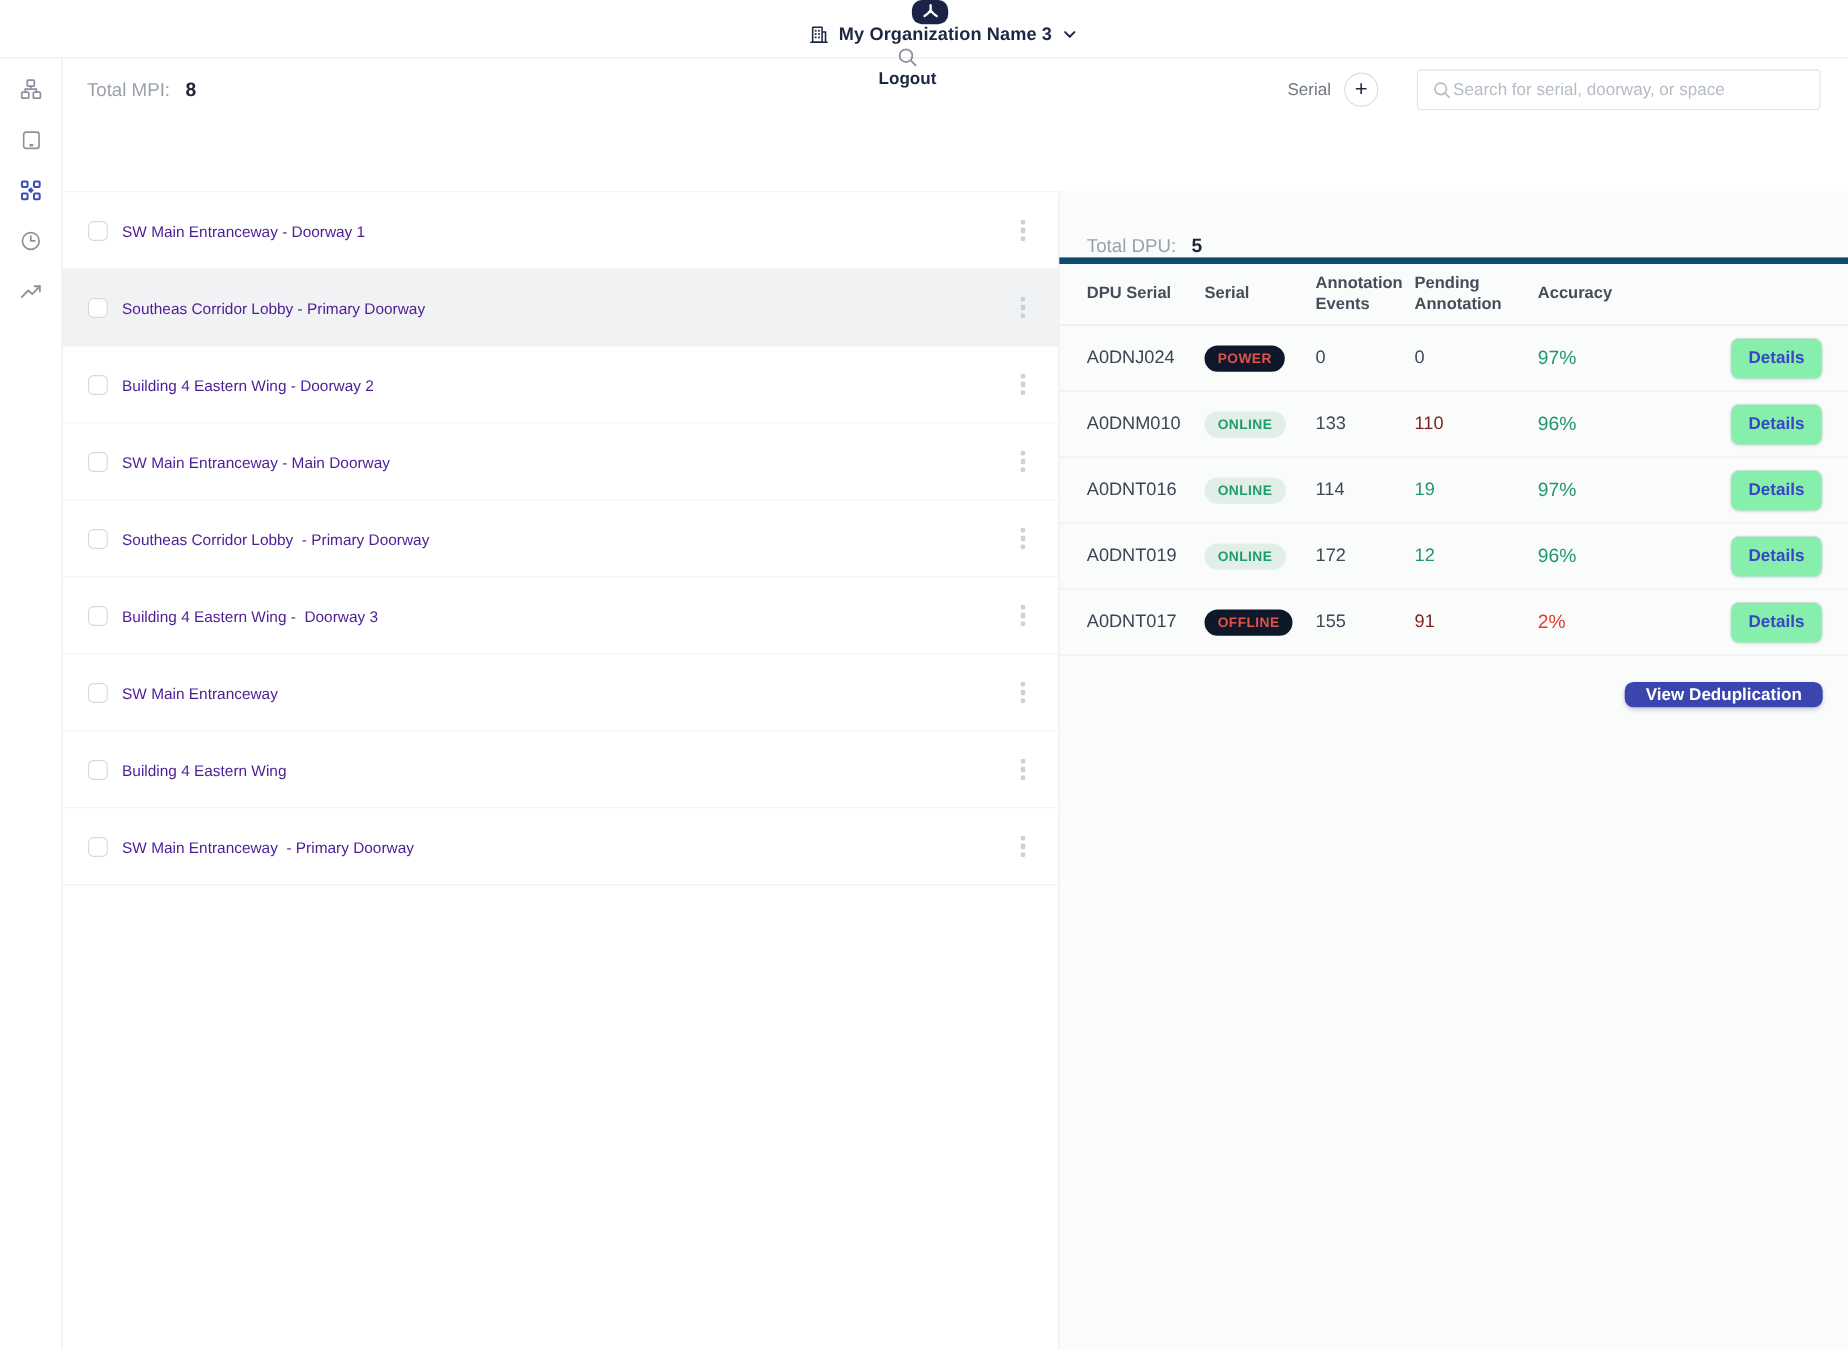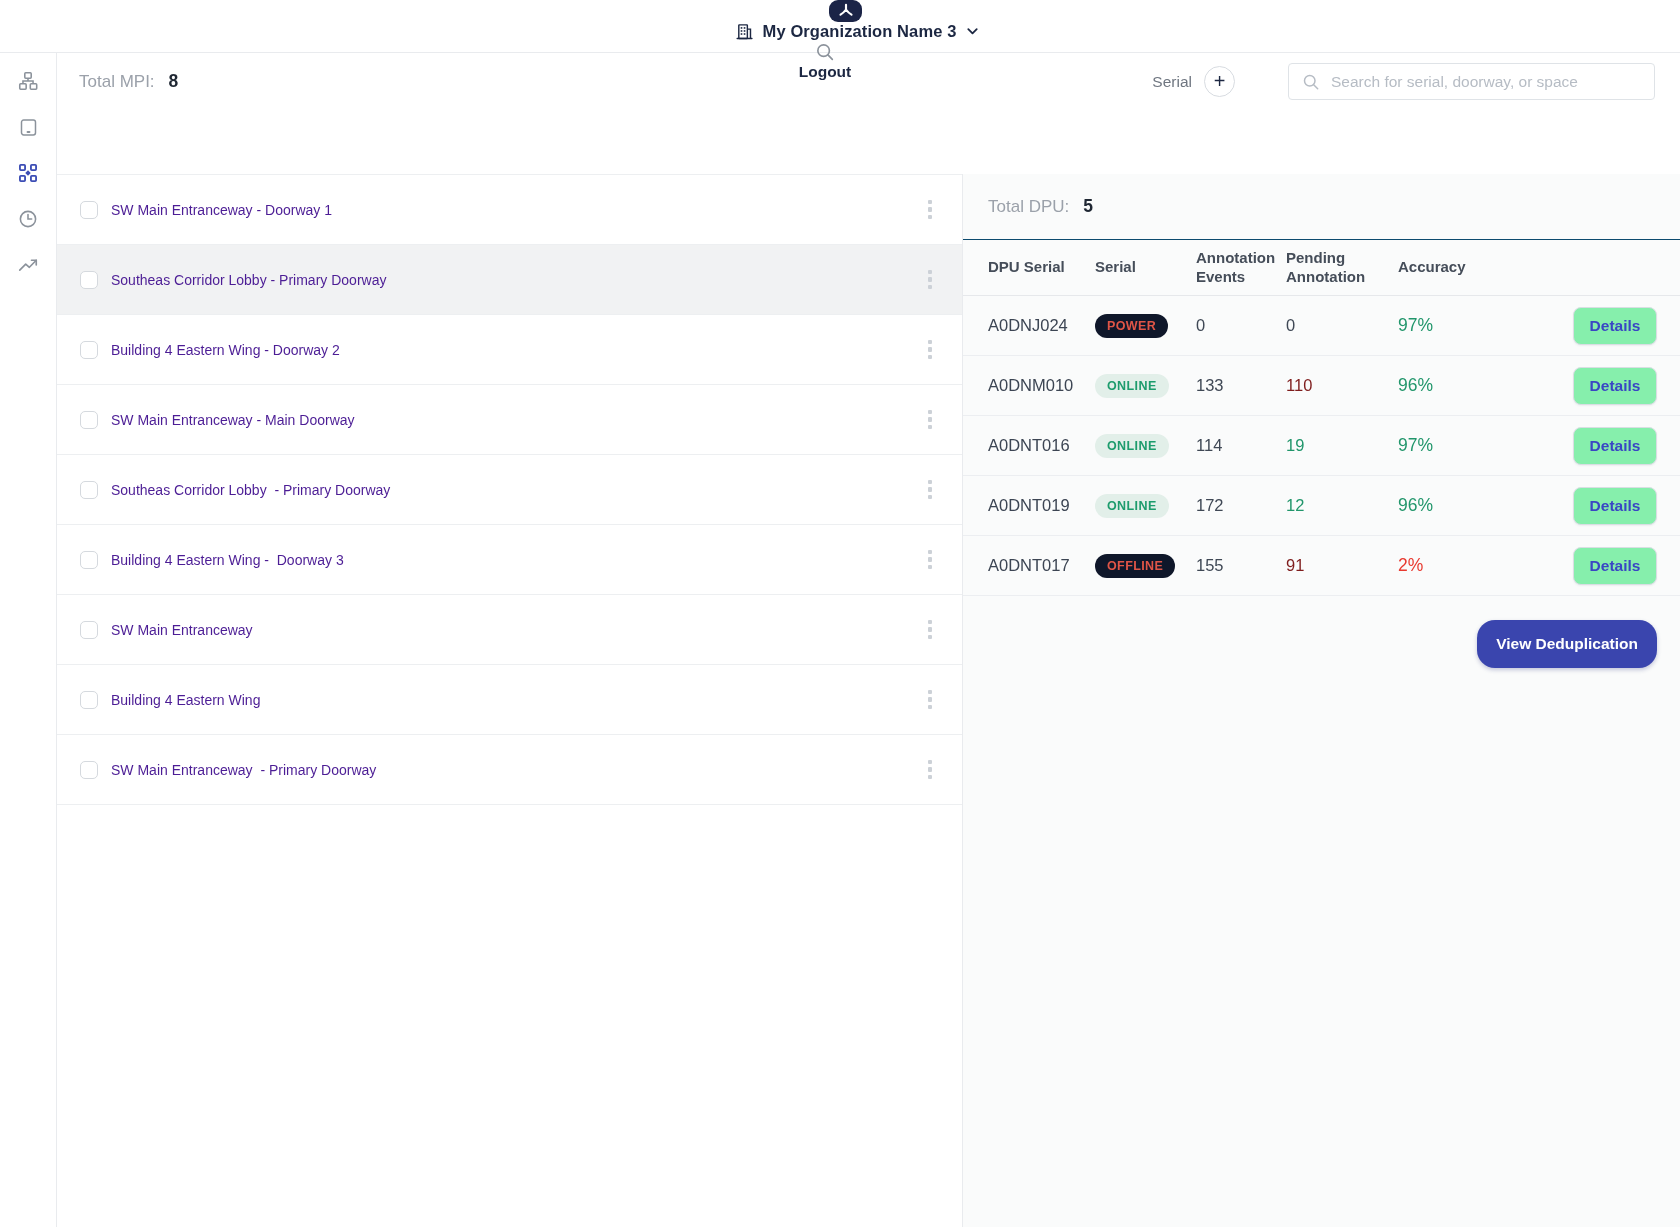--- a/index.html
+++ b/index.html
@@ -29,42 +29,42 @@
     border-bottom:1px solid #e9ebee; }
   .page-title { font-size:19.5px; font-weight:500; color:#49505c; letter-spacing:.2px; }
 
   .toolbar { height:57px; display:flex; align-items:center; padding:0 25px 0 22px; }
   .total-label { font-size:17px; color:#9ba1aa; }
   .total-value { font-size:17.5px; color:#1f2733; font-weight:600; margin-left:14px; }
   .filters-label { font-size:15.5px; color:#6f7680; }
   .plus-btn { width:31px; height:31px; border:1px solid #d8dce1; border-radius:50%; background:#fff;
     margin-left:12px; display:flex; align-items:center; justify-content:center; cursor:pointer; }
   .plus-glyph { font-size:20px; color:#1c2742; line-height:1; margin-top:-2px; }
-  .search-box { width:367px; height:37px; margin-left:53px; border:1px solid #dfe3e7; border-radius:4px;
-    background:#fff; display:flex; align-items:center; padding:0 12px; gap:10px; }
+  .search-box { width:367px; height:37px; margin-left:35px; border:1px solid #dfe3e7; border-radius:4px;
+    background:#fff; display:flex; align-items:center; padding:0 12px; gap:0; }
   .search-box input { border:none; outline:none; flex:1; font-size:15.5px; color:#3f4855;
     font-family:"Liberation Sans", sans-serif; background:transparent; }
   .search-box input::placeholder { color:#b6bcc4; }
 
   .content { position:absolute; top:121px; left:0; right:0; bottom:0; display:flex; }
 
   
   .mpi-list { width:905px; background:#fff; border-top:1px solid #edeff1; }
   .mpi-row { height:70px; display:flex; align-items:center; padding:0 28px 0 23px;
     border-bottom:1px solid #edeff1; background:#fff; cursor:pointer; }
   .mpi-row.highlighted { background:#f1f2f3; }
   .checkbox { width:18px; height:18px; border:1.5px solid #d5d9de; border-radius:5px; background:#fff;
     margin-right:13px; flex:none; cursor:pointer; }
   .mpi-label { flex:1; font-size:14px; font-weight:400; color:#4c1d95; white-space:pre; }
   .kebab { display:flex; flex-direction:column; gap:3px; padding:4px 2px; cursor:pointer; }
   .kebab i { width:4.5px; height:4.5px; border-radius:1px; background:#ccd1d7; display:block; }
 
   
   .dpu-panel { flex:1; background:#fafbfb; border-left:1px solid #e9ebee; display:flex; flex-direction:column; }
-  .dpu-header { height:66px; display:flex; align-items:center; padding-left:25px; border-bottom:1px solid #0c4a6e; }
+  .dpu-header { height:66px; display:flex; align-items:flex-end; padding-left:25px; border-bottom:6px solid #0c4a6e; }
   .dpu-thead { height:56px; display:flex; align-items:center; padding-left:25px; border-bottom:1px solid #e6e8eb; }
   .th { font-size:15px; font-weight:700; color:#454d59; line-height:1.25; padding-right:12px; }
   .col-serial { width:107px; } .col-status { width:101px; } .col-events { width:90px; }
   .col-pending { width:112px; } .col-acc { width:80px; }
   .col-details { flex:1; display:flex; justify-content:flex-end; padding-right:23px; }
 
   .dpu-row { height:60px; display:flex; align-items:center; padding-left:25px; border-bottom:1px solid #eceef1; }
   .serial { font-size:16.5px; color:#3c4553; }
   .badge { display:inline-block; padding:5px 12px; border-radius:13px; font-size:12.5px; font-weight:700;
     letter-spacing:.4px; }
@@ -73,21 +73,21 @@
   .num { font-size:16.5px; }
   .c-neutral { color:#3f4855; }
   .c-red { color:#7f1d1d; }
   .c-green { color:#21966b; }
   .acc-val { font-size:17.5px; font-weight:500; }
   .acc-val.c-red { color:#e8392f; }
   .details-btn { width:84px; height:38px; background:#86efac; border:1px solid #d9dee3; border-radius:8px;
     box-shadow:0 1px 2px rgba(20,30,60,.06); font-size:15.5px; font-weight:700; color:#3a46c4;
     font-family:"Liberation Sans", sans-serif; cursor:pointer; }
   .dpu-footer { display:flex; justify-content:flex-end; padding:24px 23px 0 0; }
-  .dedup-btn { height:48px; padding:0 19px; background:#3a45ae; border:none; border-radius:18px;
+  .dedup-btn { height:23px; padding:0 19px; background:#3a45ae; border:none; border-radius:8px;
     box-shadow:0 2px 4px rgba(30,40,120,.25); font-size:15.5px; font-weight:700; color:#fff;
     font-family:"Liberation Sans", sans-serif; cursor:pointer; }
 
   svg { display:block; }
 </style>
 </head>
 <body>
 
 <div class="topbar">
   <div class="logo-box">

